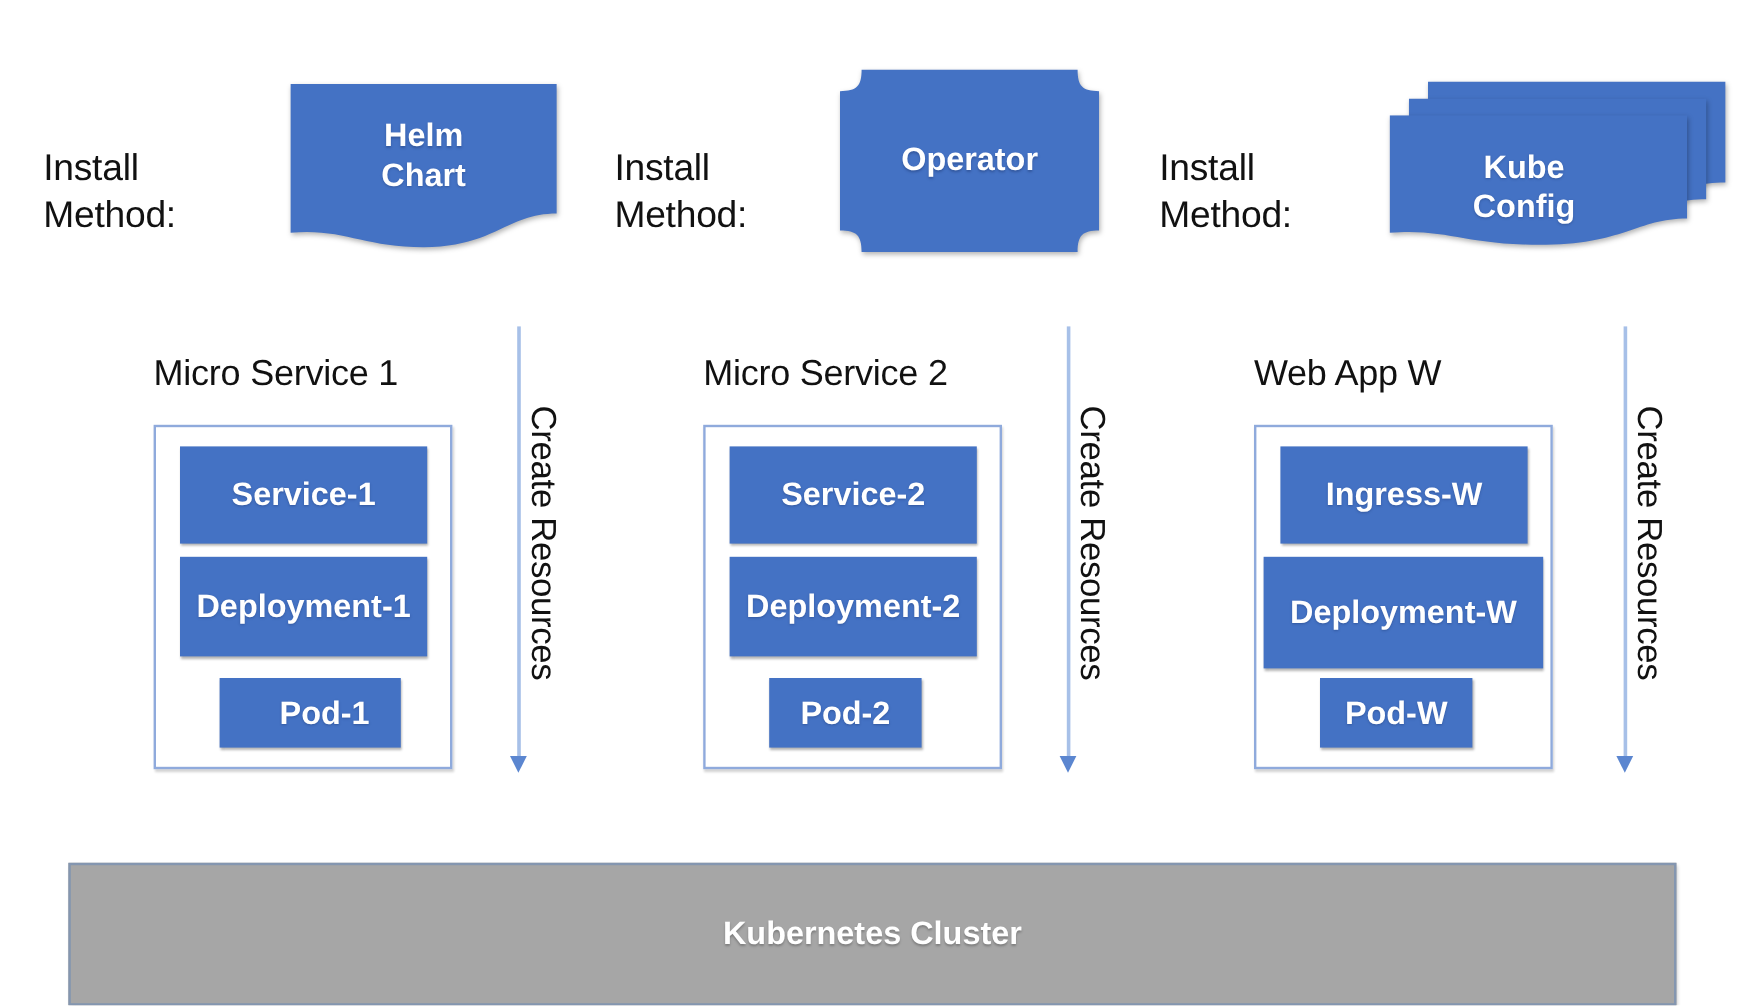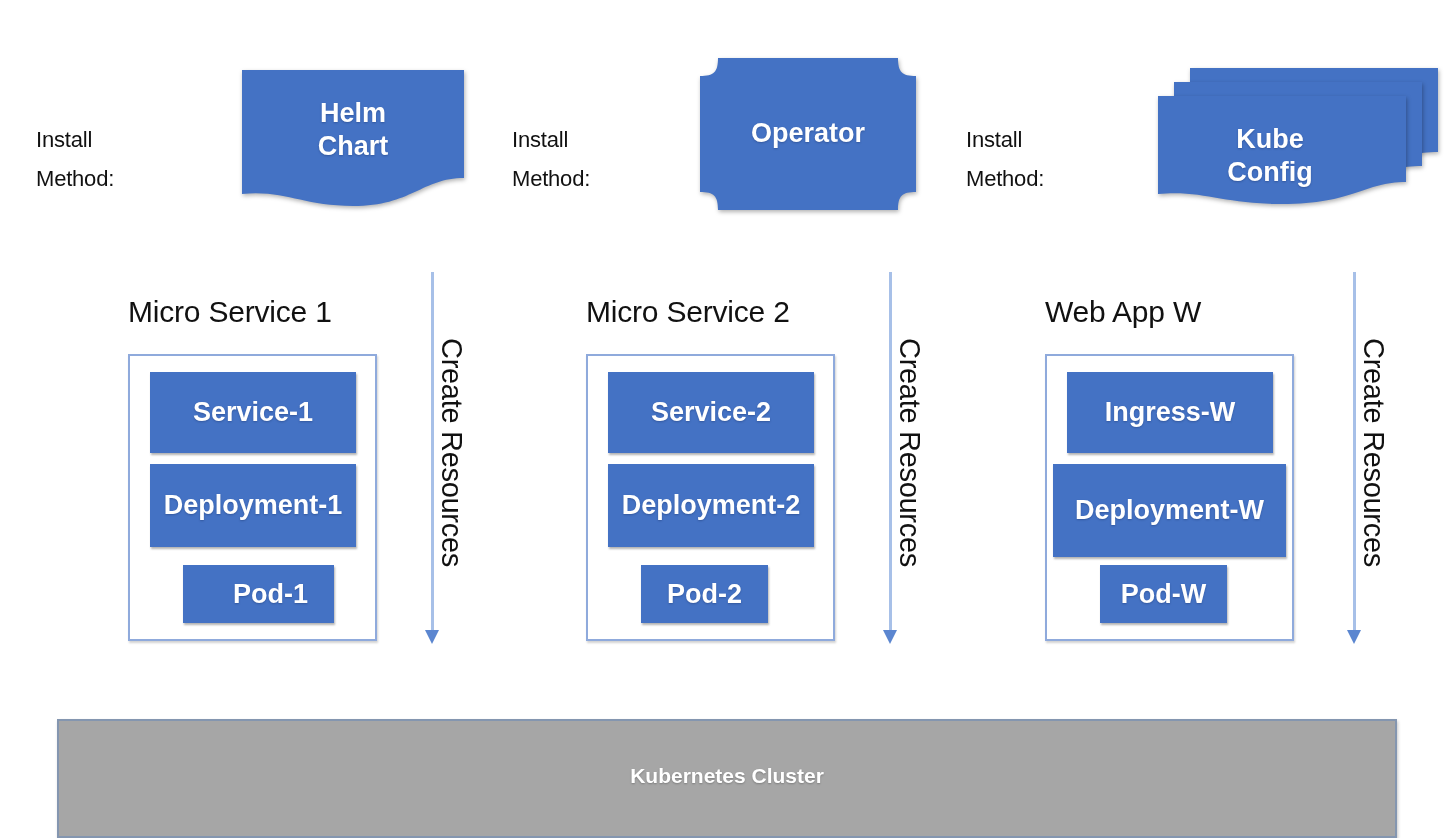--- a/index.html
+++ b/index.html
@@ -17,21 +17,21 @@
     width: 1452px;
     height: 838px;
     background: #ffffff;
     overflow: hidden;
   }
 
   
   .install-label {
     position: absolute;
     font-family: "Liberation Sans", sans-serif;
-    font-size: 22px;
+    font-size: 31px;
     line-height: 39px;
     color: #111111;
     letter-spacing: -0.2px;
     white-space: pre-line;
     font-weight: 400;
   }
 
   
   .shape-text {
     position: absolute;
@@ -147,21 +147,21 @@
     border: 2px solid #8496B0;
     box-sizing: border-box;
     box-shadow: 1px 2px 3px rgba(0,0,0,0.22);
     display: flex;
     align-items: flex-start;
     justify-content: center;
   }
   .cluster-bar span {
     color: #ffffff;
     font-family: "Liberation Sans", sans-serif;
-    font-size: 21px;
+    font-size: 27px;
     font-weight: 700;
     line-height: 1;
     margin-top: 44px;
     text-shadow: 0 1px 2px rgba(0,0,0,0.25);
     white-space: nowrap;
   }
 </style>
 </head>
 <body>
 

